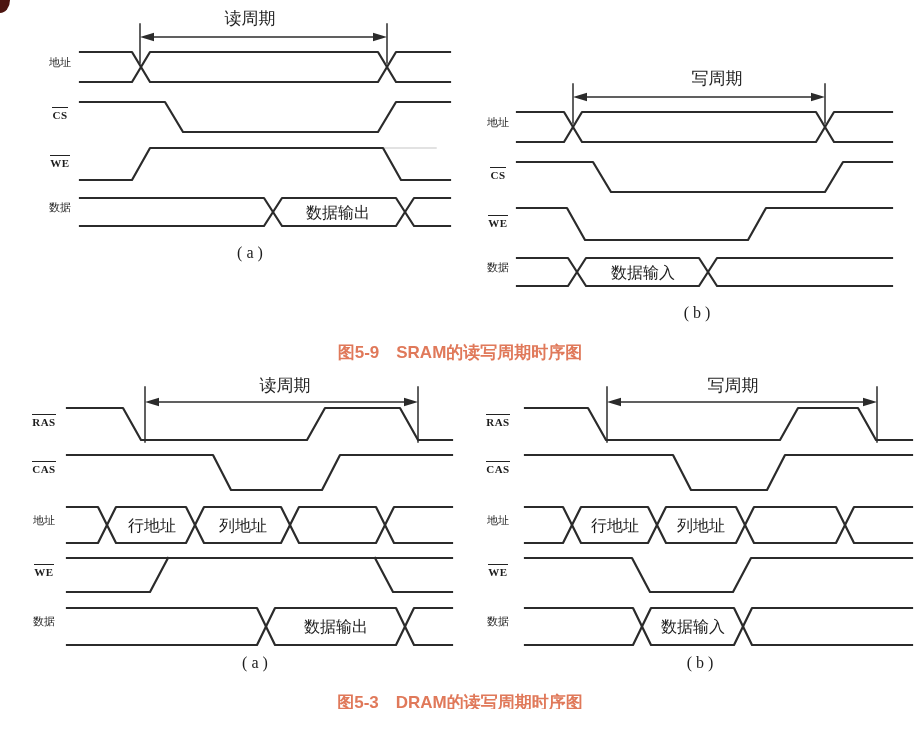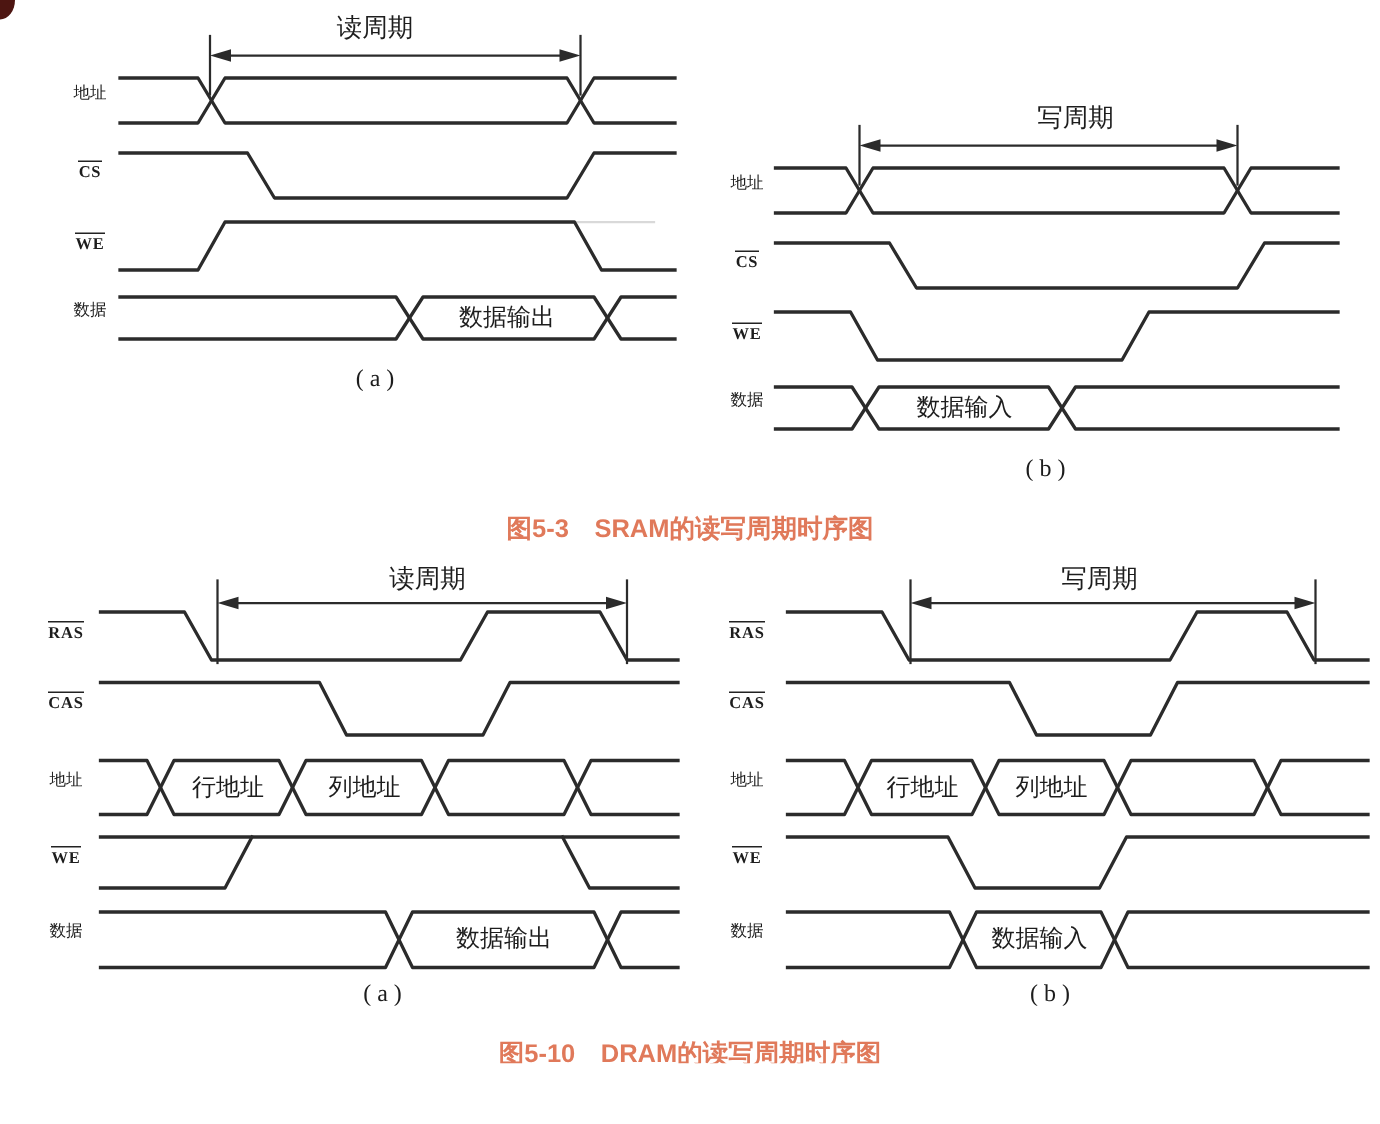--- a/index.html
+++ b/index.html
@@ -70,21 +70,21 @@
     </svg>
     <div class="lbl cycle center" style="left:257px;top:9px;">写周期</div>
     <div class="lbl sigcol" style="left:-4px;top:56px;">地址</div>
     <div class="lbl sigcol" style="left:-4px;top:107px;"><span class="ovl latin">CS</span></div>
     <div class="lbl sigcol" style="left:-4px;top:155px;"><span class="ovl latin">WE</span></div>
     <div class="lbl sigcol" style="left:-4px;top:201px;">数据</div>
     <div class="lbl bubble" style="left:183px;top:213px;">数据输入</div>
     <div class="lbl sub" style="left:237px;top:244px;">( b )</div>
   </div>
 
-  <div class="caption" style="top:341px;color:#e0795a;">图5-3　SRAM的读写周期时序图</div>
+  <div class="caption" style="top:341px;color:#e0795a;">图5-9　SRAM的读写周期时序图</div>
 
   <div class="diagram" style="left:0;top:370px;height:310px;">
     <svg width="460" height="310">
       <path class="thin" d="M145,17 V72"></path>
       <path class="thin" d="M418,17 V72"></path>
       <path class="thin" d="M158,32 H405"></path>
       <polygon points="145,32 159,27.8 159,36.2"></polygon>
       <polygon points="418,32 404,27.8 404,36.2"></polygon>
       <path d="M67,38 H123 L141,70 H307 L325,38 H400 L418,70 H452"></path>
       <path d="M67,85 H213 L231,120 H322 L340,85 H452"></path>
@@ -128,19 +128,19 @@
     <div class="lbl sigcol" style="left:-4px;top:91px;"><span class="ovl latin">CAS</span></div>
     <div class="lbl sigcol" style="left:-4px;top:144px;">地址</div>
     <div class="lbl sigcol" style="left:-4px;top:194px;"><span class="ovl latin">WE</span></div>
     <div class="lbl sigcol" style="left:-4px;top:245px;">数据</div>
     <div class="lbl bubble" style="left:155px;top:156px;">行地址</div>
     <div class="lbl bubble" style="left:241px;top:156px;">列地址</div>
     <div class="lbl bubble" style="left:233px;top:257px;">数据输入</div>
     <div class="lbl sub" style="left:240px;top:284px;">( b )</div>
   </div>
 
-  <div class="caption" style="top:691px;color:#e0795a;">图5-10　DRAM的读写周期时序图</div>
+  <div class="caption" style="top:691px;color:#e0795a;">图5-3　DRAM的读写周期时序图</div>
 
   <div id="body-line">
     <span>在一个读周期中，行地址选通信号必须先于</span><span class="ovl latin">RAS</span><span>有效，列地址选通信号必须先于</span><span class="ovl latin">CAS</span><span>有效</span>
   </div>
 
 </div>
 
 </body></html>

